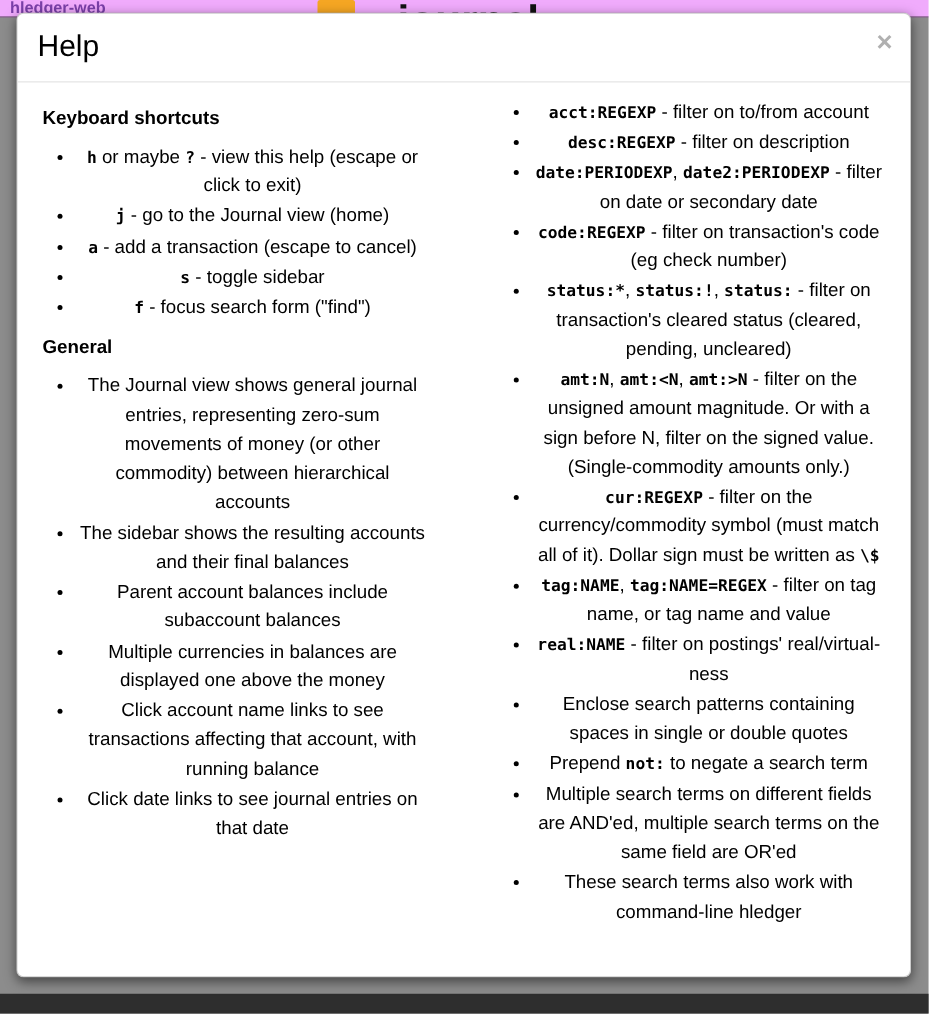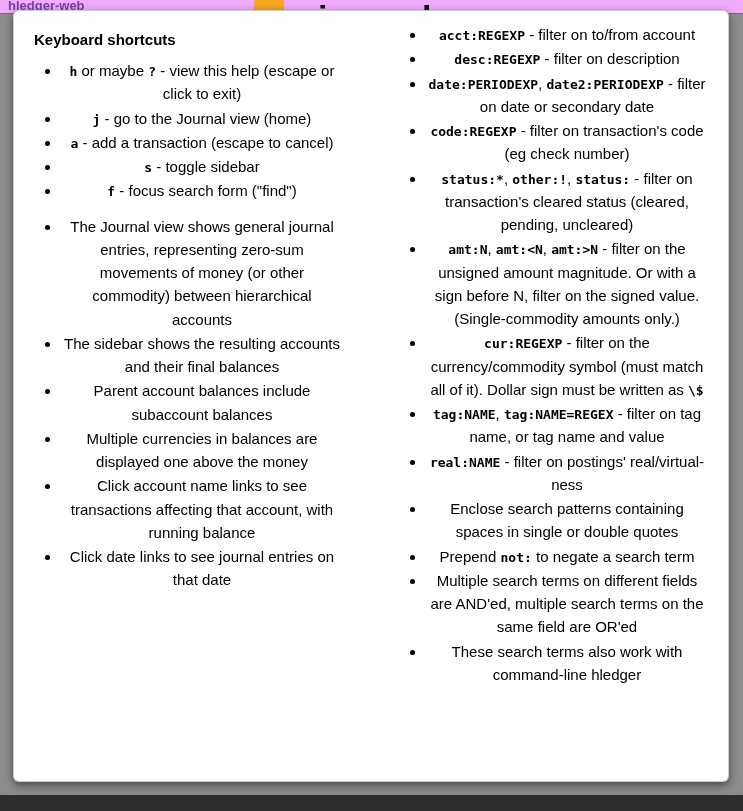--- a/index.html
+++ b/index.html
@@ -79,46 +79,51 @@
 <div class="page-top">
   <a class="brand-link" href="#">hledger-web</a>
   <span class="nav-highlight" style="background: rgb(245, 166, 35);"></span>
   <span class="page-heading-fragment">journal</span>
 </div>
 
 <div class="backdrop"></div>
 <div class="bottom-bar"></div>
 
 <div class="modal">
+  <div class="modal-header">
+    <div class="modal-title">Help</div>
+    <button class="close-button">×</button>
+  </div>
   <div class="modal-body">
     <div class="modal-col">
         <h4 class="section-heading">Keyboard shortcuts</h4>
         <ul class="section-list">
           <li><code>h</code> or maybe <code>?</code> - view this help (escape or click to exit)</li>
           <li><code>j</code> - go to the Journal view (home)</li>
           <li><code>a</code> - add a transaction (escape to cancel)</li>
           <li><code>s</code> - toggle sidebar</li>
           <li><code>f</code> - focus search form ("find")</li>
         </ul>
+        <h4 class="section-heading">General</h4>
         <ul class="section-list">
           <li>The Journal view shows general journal entries, representing zero-sum movements of money (or other commodity) between hierarchical accounts</li>
           <li>The sidebar shows the resulting accounts and their final balances</li>
           <li>Parent account balances include subaccount balances</li>
           <li>Multiple currencies in balances are displayed one above the money</li>
           <li>Click account name links to see transactions affecting that account, with running balance</li>
           <li>Click date links to see journal entries on that date</li>
         </ul>
       </div>
     <div class="modal-col">
         <ul class="section-list">
           <li><code>acct:REGEXP</code> - filter on to/from account</li>
           <li><code>desc:REGEXP</code> - filter on description</li>
           <li><code>date:PERIODEXP</code>, <code>date2:PERIODEXP</code> - filter on date or secondary date</li>
           <li><code>code:REGEXP</code> - filter on transaction's code (eg check number)</li>
-          <li><code>status:*</code>, <code>other:!</code>, <code>status:</code> - filter on transaction's cleared status (cleared, pending, uncleared)</li>
+          <li><code>status:*</code>, <code>status:!</code>, <code>status:</code> - filter on transaction's cleared status (cleared, pending, uncleared)</li>
           <li><code>amt:N</code>, <code>amt:&lt;N</code>, <code>amt:&gt;N</code> - filter on the unsigned amount magnitude. Or with a sign before N, filter on the signed value. (Single-commodity amounts only.)</li>
           <li><code>cur:REGEXP</code> - filter on the currency/commodity symbol (must match all of it). Dollar sign must be written as <code>\$</code></li>
           <li><code>tag:NAME</code>, <code>tag:NAME=REGEX</code> - filter on tag name, or tag name and value</li>
           <li><code>real:NAME</code> - filter on postings' real/virtual-ness</li>
           <li>Enclose search patterns containing spaces in single or double quotes</li>
           <li>Prepend <code>not:</code> to negate a search term</li>
           <li>Multiple search terms on different fields are AND'ed, multiple search terms on the same field are OR'ed</li>
           <li>These search terms also work with command-line hledger</li>
         </ul>
       </div>

